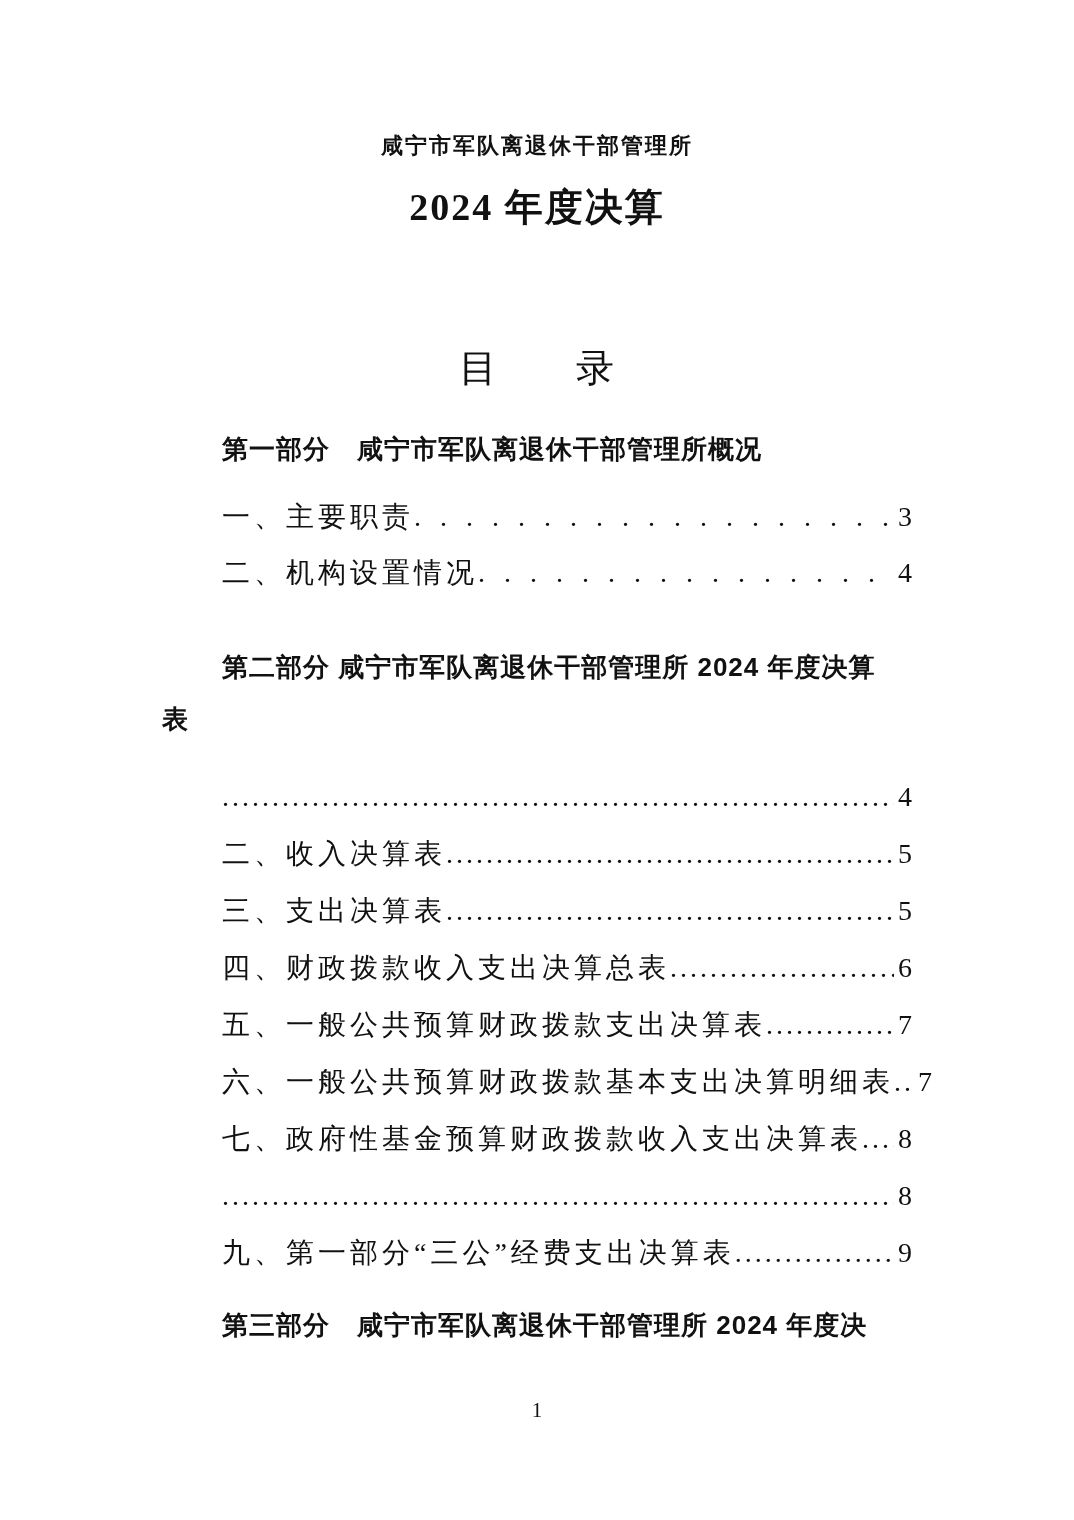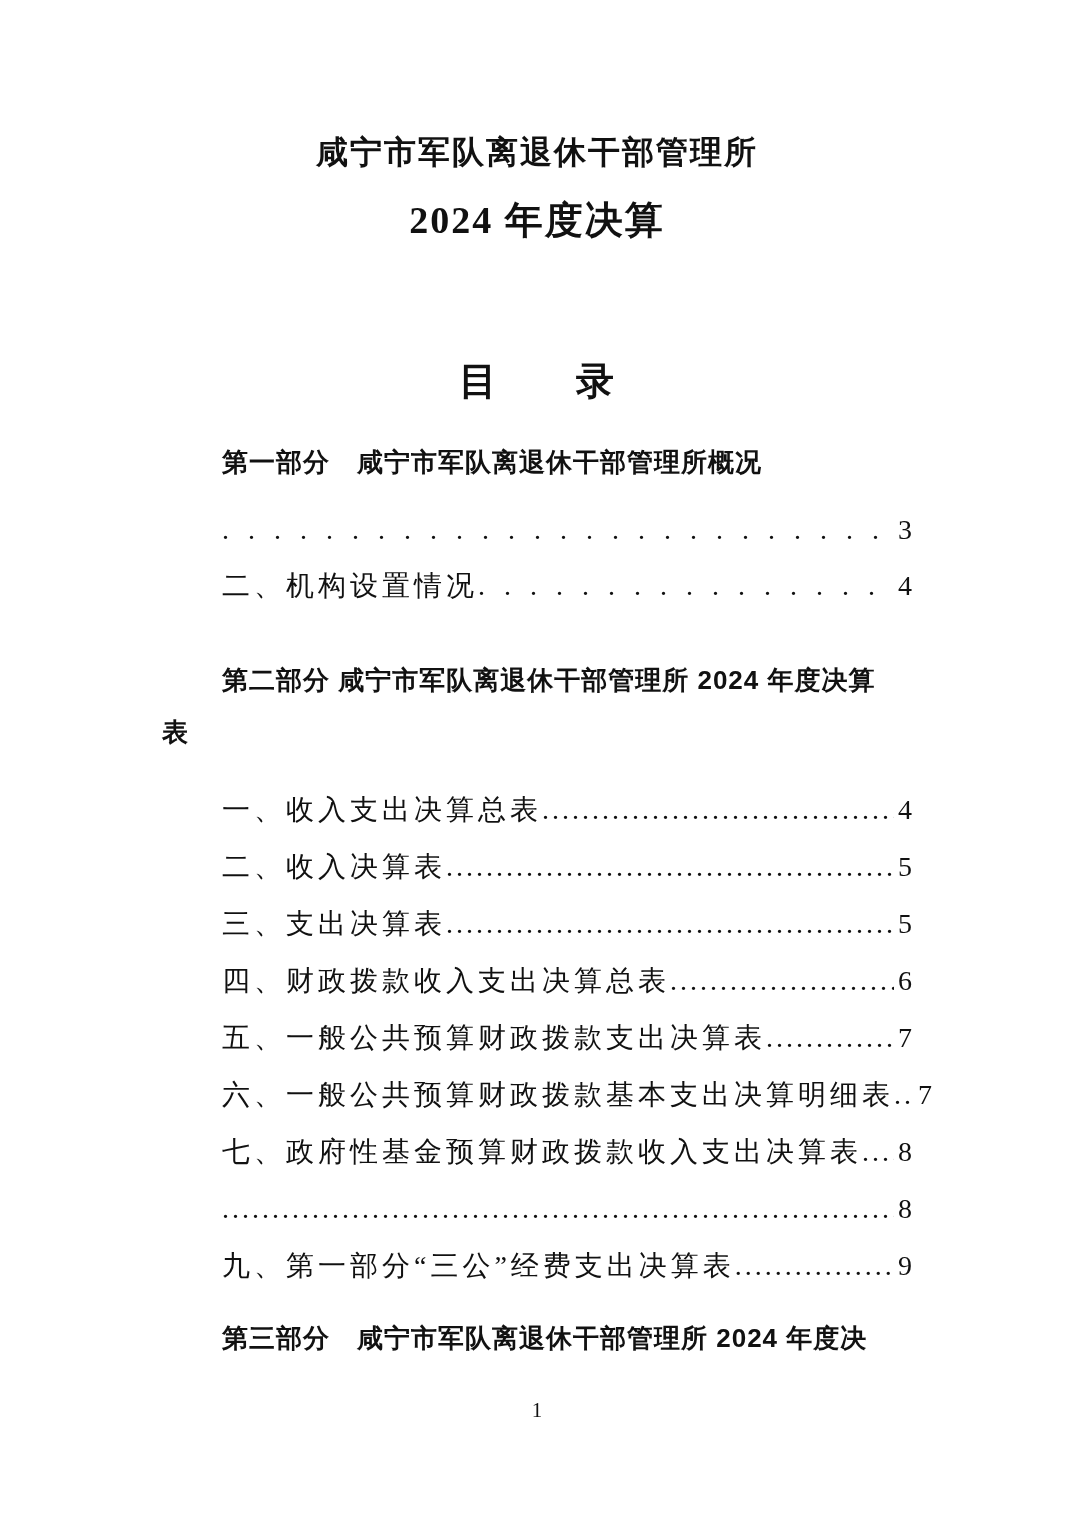--- a/index.html
+++ b/index.html
@@ -14,38 +14,38 @@
     margin: 0 auto;
     background: #ffffff;
     box-sizing: border-box;
     padding: 0 162px;
     overflow: hidden;
     font-family: "Liberation Serif", "DejaVu Serif", serif;
     color: #111111;
   }
   .doc-title-1 {
     margin: 132px 0 0 0;
-    font-size: 32px;
+    font-size: 22px;
     font-weight: bold;
     text-align: center;
     letter-spacing: 2px;
     line-height: 1.3;
   }
   .doc-title-2 {
     margin: 22px 0 0 0;
     font-size: 38px;
     font-weight: bold;
     text-align: center;
     letter-spacing: 2px;
     line-height: 1.3;
   }
   .toc-title {
     margin: 112px 0 0 0;
     font-size: 38px;
-    font-weight: bold;
+    font-weight: normal;
     text-align: center;
     letter-spacing: 1px;
     line-height: 1.3;
     white-space: pre;
   }
   .part-heading {
     font-family: "Liberation Sans", "DejaVu Sans", sans-serif;
     font-weight: bold;
     font-size: 26px;
     line-height: 52px;
@@ -114,36 +114,36 @@
   <h1 class="doc-title-1">咸宁市军队离退休干部管理所</h1>
   <h1 class="doc-title-2">2024 年度决算</h1>
 
   <div class="toc-title">目　　录</div>
 
   <div class="part-heading h-part1"><span class="indent"></span><span>第一部分　咸宁市军队离退休干部管理所概况</span></div>
 
   <div class="toc-list list-part1">
 
   <div class="toc-row">
+        <span class="toc-label">一、主要职责</span>
         <span class="toc-leader wide"></span>
         <span class="toc-page">3</span>
       </div>
       <div class="toc-row">
         <span class="toc-label">二、机构设置情况</span>
         <span class="toc-leader wide"></span>
         <span class="toc-page">4</span>
       </div>
     </div>
 
   <div class="part-heading h-part2"><span class="indent"></span><span>第二部分 咸宁市军队离退休干部管理所 2024 年度决算</span><br><span>表</span></div>
 
   <div class="toc-list list-part2">
 
   <div class="toc-row">
-        <span class="toc-label">一、收入支出决算总表</span>
         <span class="toc-leader dense"></span>
         <span class="toc-page">4</span>
       </div>
       <div class="toc-row">
         <span class="toc-label">二、收入决算表</span>
         <span class="toc-leader dense"></span>
         <span class="toc-page">5</span>
       </div>
       <div class="toc-row">
         <span class="toc-label">三、支出决算表</span>

